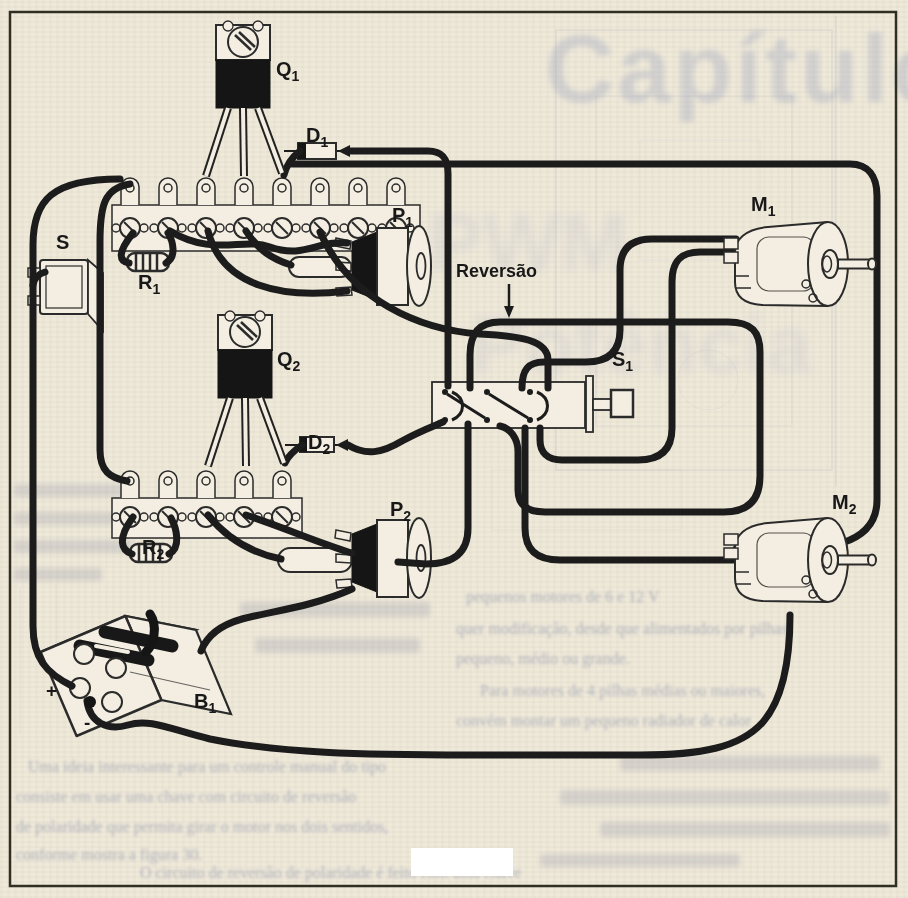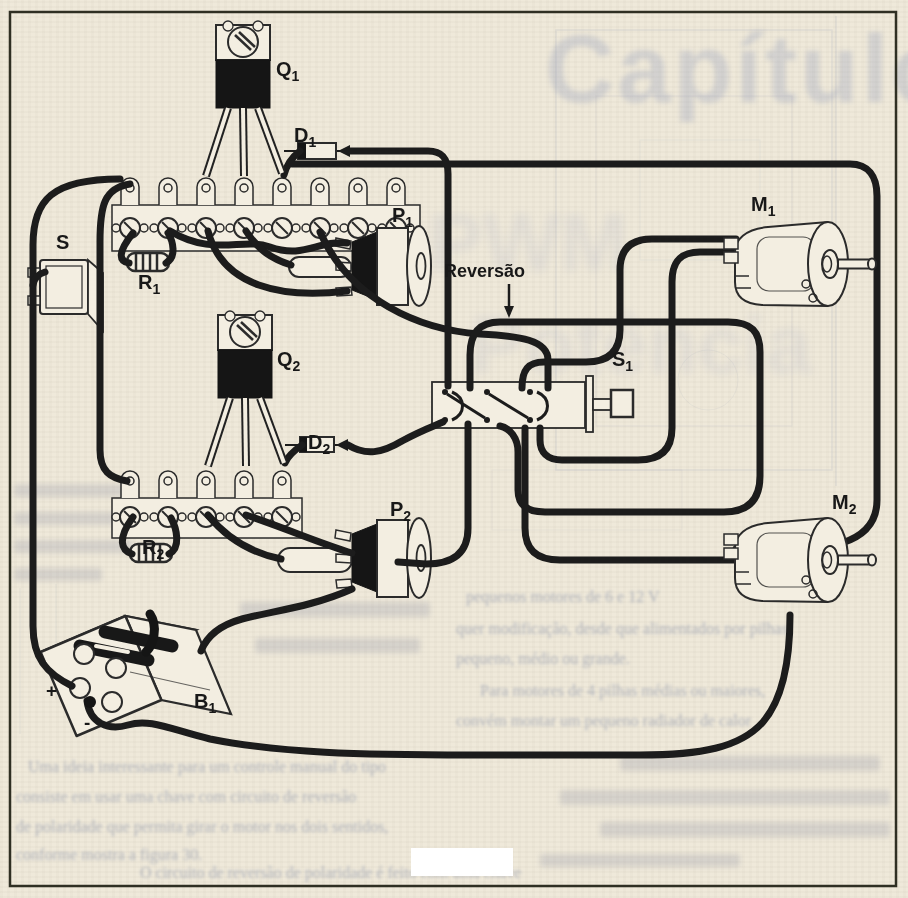--- a/index.html
+++ b/index.html
@@ -282,28 +282,28 @@
 
     <g>
       <line x1="509" y1="284" x2="509" y2="308" stroke="#1c1c1c" stroke-width="2.5"></line>
       <polygon points="509,318 504,306 514,306" fill="#1c1c1c"></polygon>
     </g>
 
     <rect x="10" y="12" width="886" height="874" fill="none" stroke="#2f2f23" stroke-width="2.5"></rect>
   </svg>
 
   <div class="lbl" style="left:276px;top:58px"><span>Q</span><sub>1</sub></div>
-  <div class="lbl" style="left:294px;top:124px"><span>D</span><sub>1</sub></div>
+  <div class="lbl" style="left:306px;top:124px"><span>D</span><sub>1</sub></div>
   <div class="lbl" style="left:392px;top:204px"><span>P</span><sub>1</sub></div>
   <div class="lbl" style="left:56px;top:231px"><span>S</span><sub></sub></div>
   <div class="lbl" style="left:138px;top:271px"><span>R</span><sub>1</sub></div>
   <div class="lbl" style="left:277px;top:348px"><span>Q</span><sub>2</sub></div>
   <div class="lbl" style="left:308px;top:431px"><span>D</span><sub>2</sub></div>
   <div class="lbl" style="left:142px;top:536px"><span>R</span><sub>2</sub></div>
   <div class="lbl" style="left:390px;top:498px"><span>P</span><sub>2</sub></div>
   <div class="lbl" style="left:612px;top:348px"><span>S</span><sub>1</sub></div>
   <div class="lbl" style="left:751px;top:193px"><span>M</span><sub>1</sub></div>
   <div class="lbl" style="left:832px;top:491px"><span>M</span><sub>2</sub></div>
   <div class="lbl" style="left:194px;top:690px"><span>B</span><sub>1</sub></div>
-  <div class="lbl small" style="left:444px;top:261px"><span>Reversão</span></div>
+  <div class="lbl small" style="left:456px;top:261px"><span>Reversão</span></div>
   <div class="sign" style="left:46px;top:680px">+</div>
   <div class="sign" style="left:84px;top:712px">-</div>
 </div>
 
 </body></html>

